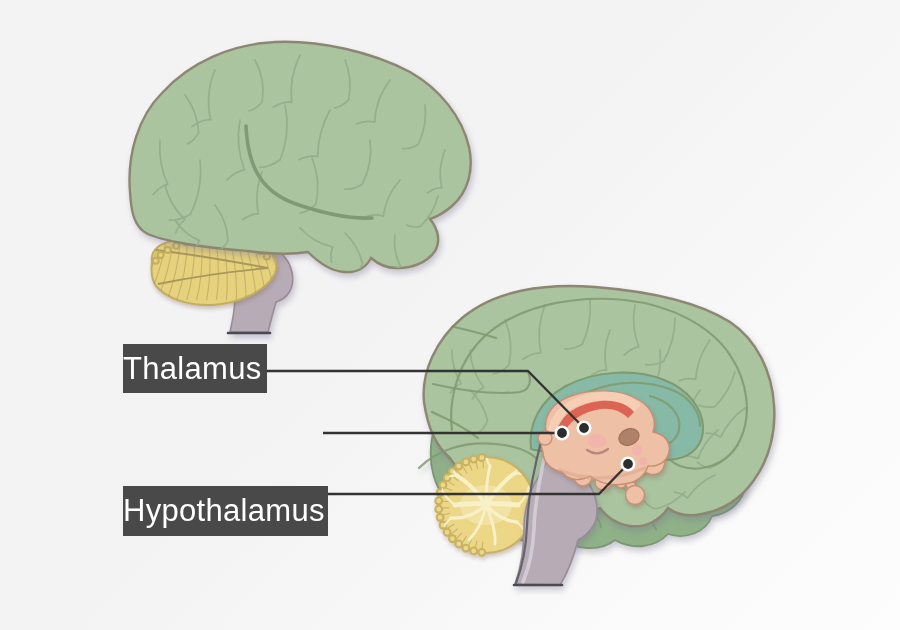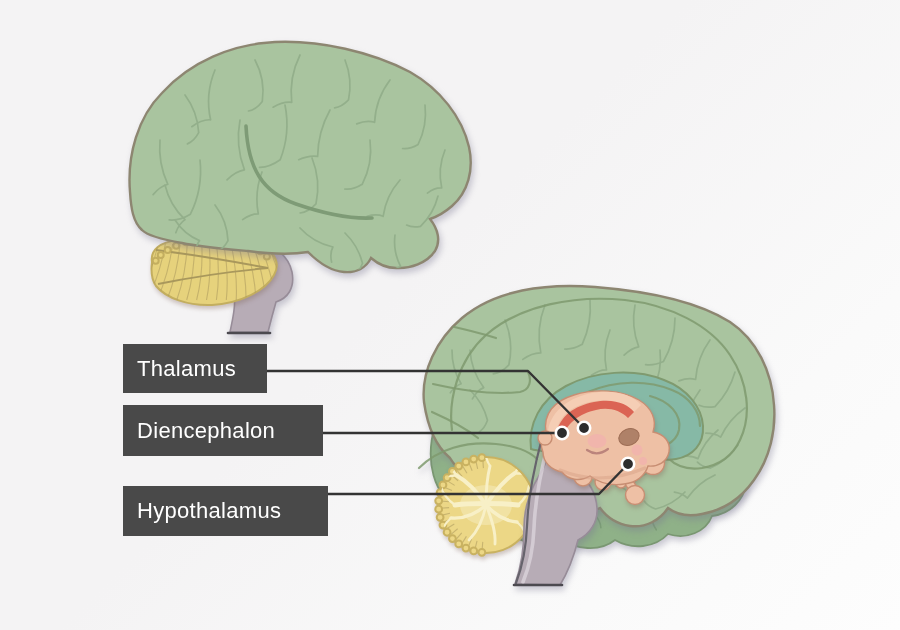--- a/index.html
+++ b/index.html
@@ -5,21 +5,21 @@
   html,body{margin:0;padding:0;background:#e9e9e9;}
   .stage{
     position:relative;width:900px;height:630px;overflow:hidden;
     background:linear-gradient(135deg,var(--bg1) 0%,var(--bg1) 45%,var(--bg2) 78%,#fdfdfd 100%);
     font-family:"Liberation Sans",sans-serif;
   }
   svg.art{position:absolute;left:0;top:0;z-index:1;}
   .label{
     position:absolute;z-index:2;display:flex;align-items:center;
     background:var(--label-bg);color:var(--label-text);
-    font-size:22px;letter-spacing:.3px;padding-left:14px;box-sizing:border-box;
+    font-size:31px;letter-spacing:.3px;box-sizing:border-box;
   }
   .label.thalamus{left:123px;top:344px;width:144px;height:49px;}
   .label.diencephalon{left:123px;top:405px;width:200px;height:51px;}
   .label.hypothalamus{left:123px;top:466px;width:205px;height:50px;margin-top:20px;}
   .cortex{fill:var(--cortex);stroke:var(--cortex-outline);stroke-width:2.4;}
   .sulci{stroke:var(--sulcus);stroke-width:1.7;fill:none;stroke-linecap:round;}
   .backlobe{fill:var(--back-lobe);stroke:var(--back-lobe-outline);stroke-width:1.8;}
   .backsulci{stroke:var(--back-sulcus);stroke-width:1.6;fill:none;stroke-linecap:round;}
   .teal{fill:var(--teal);stroke:var(--teal-outline);stroke-width:2;}
   .inner-line{stroke:var(--teal-outline);stroke-width:2.2;fill:none;stroke-linecap:round;opacity:.85;}
@@ -298,20 +298,17 @@
     <polyline class="leader" points="328,494 599,494 628,464"></polyline>
     <circle class="dot" cx="584" cy="428" r="6.2"></circle>
     <circle class="dot" cx="562" cy="433" r="6.2"></circle>
     <circle class="dot" cx="628" cy="464" r="6.2"></circle>
   </g>
 </svg>
 
 <div class="label thalamus">
   <span>Thalamus</span>
 </div>
-<div class="label diencephalon">
-  <span>Diencephalon</span>
-</div>
 <div class="label hypothalamus">
   <span>Hypothalamus</span>
 </div>
 
 </div>
 
 </body></html>

